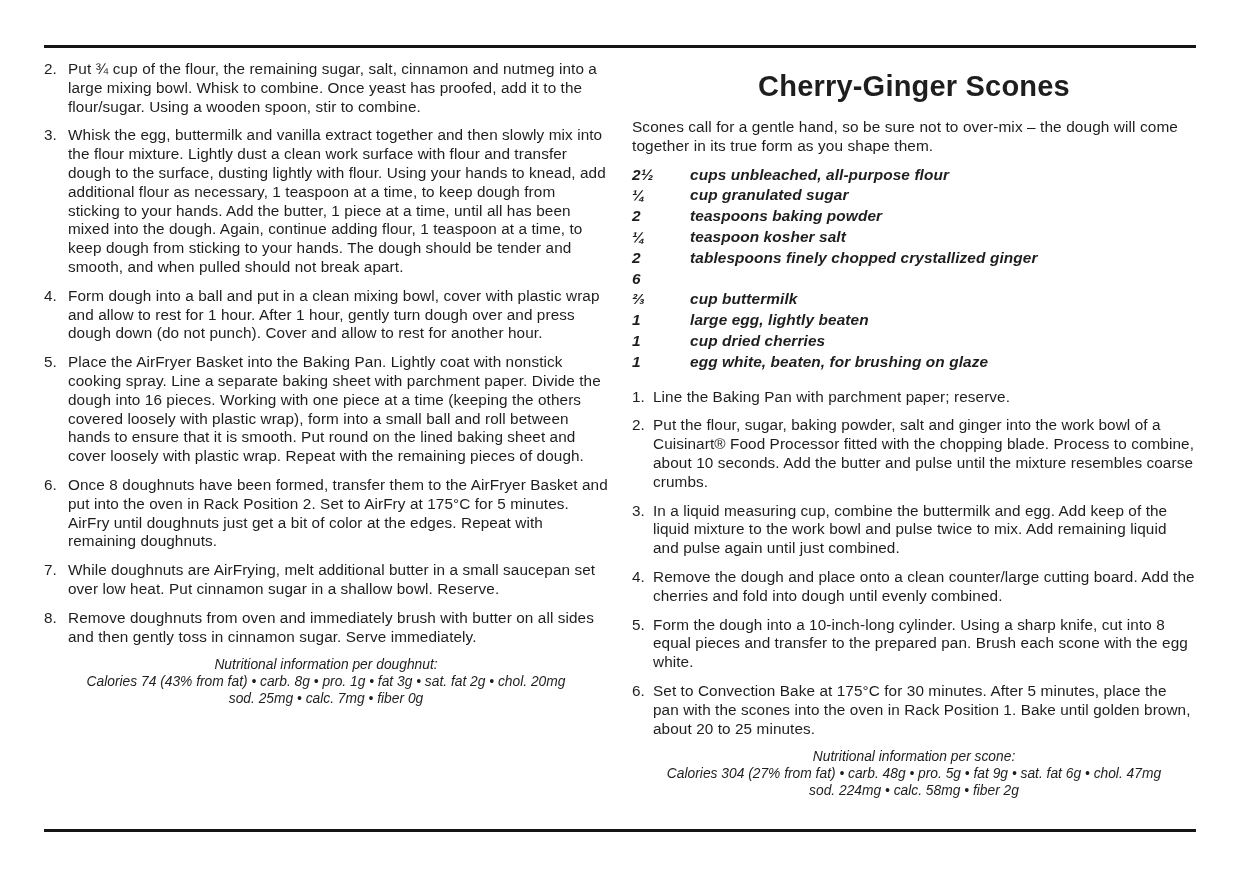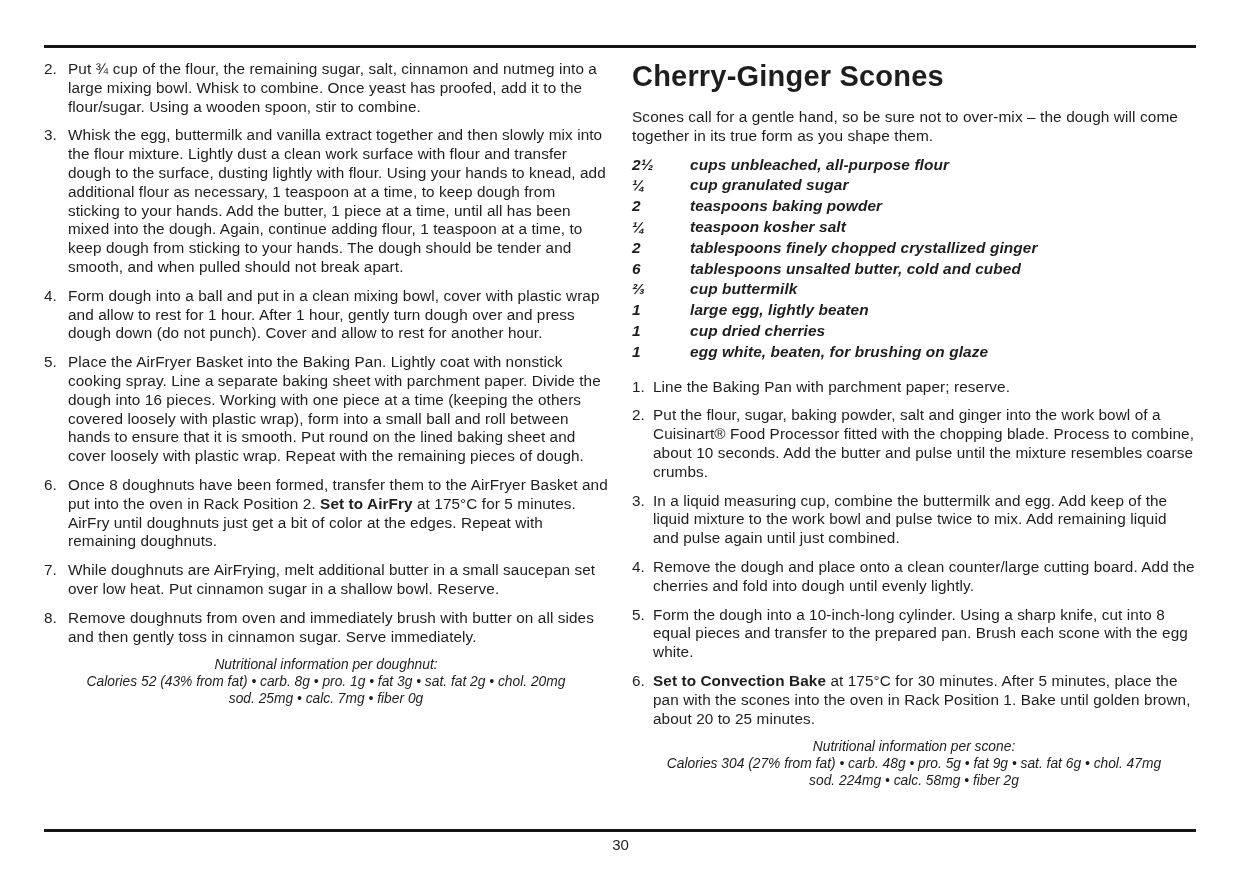--- a/index.html
+++ b/index.html
@@ -27,27 +27,27 @@
   
   .step {
     display: flex;
     font-size: 15.3px; line-height: 18.8px;
     margin-bottom: 10px;
     letter-spacing: 0.1px;
   }
   .step-num { flex-shrink: 0; width: 24px; }
   .col-right .step-num { width: 21px; }
   .step-text { flex: 1; }
-  .bold { font-weight: bold; margin-top: 36px; }
+  .bold { font-weight: normal; margin-top: 36px; }
 
   
   .recipe-title {
-    font-size: 29px; font-weight: bold; 
+    font-size: 29px; font-weight: bold; text-align: center;
     letter-spacing: 0.2px;
-    margin: 0 0 14px 0;
+    margin: 10px 0 14px 0;
   }
   .intro { font-size: 15.4px; line-height: 19.3px; margin-bottom: 9px; letter-spacing: 0.1px; }
   .yield { font-size: 15.4px; margin-bottom: 17px; }
 
   
   .ingredients { margin-bottom: 15px; font-style: italic; }
   .ingredient {
     display: flex; font-weight: bold;
     font-size: 15.4px; line-height: 20.8px;
     letter-spacing: 0.1px;
@@ -108,21 +108,21 @@
             <span class="step-text"><span>While doughnuts are AirFrying, melt additional butter in a small saucepan set over low heat.  Put cinnamon sugar in a shallow bowl. Reserve.</span></span>
           </div>
 
           <div class="step">
             <span class="step-num">8.</span>
             <span class="step-text"><span>Remove doughnuts from oven and immediately brush with butter on all sides and then gently toss in cinnamon sugar.  Serve immediately.</span></span>
           </div>
         </div>
       <div class="nutrition">
         <div>Nutritional information per doughnut:</div>
-        <div>Calories 52 (43% from fat) • carb. 8g • pro. 1g • fat 3g • sat. fat 2g • chol. 20mg</div>
+        <div>Calories 74 (43% from fat) • carb. 8g • pro. 1g • fat 3g • sat. fat 2g • chol. 20mg</div>
         <div>sod. 25mg • calc. 7mg • fiber 0g</div>
       </div>
     </div>
 
     <div class="col col-right">
       <h1 class="recipe-title">Cherry-Ginger Scones</h1>
       <p class="intro">Scones call for a gentle hand, so be sure not to over-mix – the dough will come together in its true form as you shape them.</p>
 
       <div class="ingredients">
 
@@ -146,21 +146,20 @@
             <span class="desc">teaspoon kosher salt</span>
           </div>
 
           <div class="ingredient">
             <span class="qty">2</span>
             <span class="desc">tablespoons finely chopped crystallized ginger</span>
           </div>
 
           <div class="ingredient">
             <span class="qty">6</span>
-            <span class="desc">tablespoons unsalted butter, cold and cubed</span>
           </div>
 
           <div class="ingredient">
             <span class="qty">⅔</span>
             <span class="desc">cup buttermilk</span>
           </div>
 
           <div class="ingredient">
             <span class="qty">1</span>
             <span class="desc">large egg, lightly beaten</span>
@@ -189,21 +188,21 @@
             <span class="step-text"><span>Put the flour, sugar, baking powder, salt and ginger into the work bowl of a Cuisinart® Food Processor fitted with the chopping blade. Process to combine, about 10 seconds.  Add the butter and pulse until the mixture resembles coarse crumbs.</span></span>
           </div>
 
           <div class="step">
             <span class="step-num">3.</span>
             <span class="step-text"><span>In a liquid measuring cup, combine the buttermilk and egg. Add keep of the liquid mixture to the work bowl and pulse twice to mix. Add remaining liquid and pulse again until just combined.</span></span>
           </div>
 
           <div class="step">
             <span class="step-num">4.</span>
-            <span class="step-text"><span>Remove the dough and place onto a clean counter/large cutting board. Add the cherries and fold into dough until evenly lightly.</span></span>
+            <span class="step-text"><span>Remove the dough and place onto a clean counter/large cutting board. Add the cherries and fold into dough until evenly combined.</span></span>
           </div>
 
           <div class="step">
             <span class="step-num">5.</span>
             <span class="step-text"><span>Form the dough into a 10-inch-long cylinder. Using a sharp knife, cut into 8 equal pieces and transfer to the prepared pan. Brush each scone with the egg white.</span></span>
           </div>
 
           <div class="step">
             <span class="step-num">6.</span>
             <span class="step-text"><span class="bold">Set to Convection Bake</span><span> at 175°C for 30 minutes. After 5 minutes, place the pan with the scones into the oven in Rack Position 1. Bake until golden brown, about 20 to 25 minutes.</span></span>
@@ -212,14 +211,13 @@
 
       <div class="nutrition">
         <div>Nutritional information per scone:</div>
         <div>Calories 304 (27% from fat) • carb. 48g • pro. 5g • fat 9g • sat. fat 6g • chol. 47mg</div>
         <div>sod. 224mg • calc. 58mg • fiber 2g</div>
       </div>
     </div>
   </div>
 
   <div class="rule bottom-rule"></div>
-  <div class="page-number">30</div>
 </div>
 
 </body></html>

